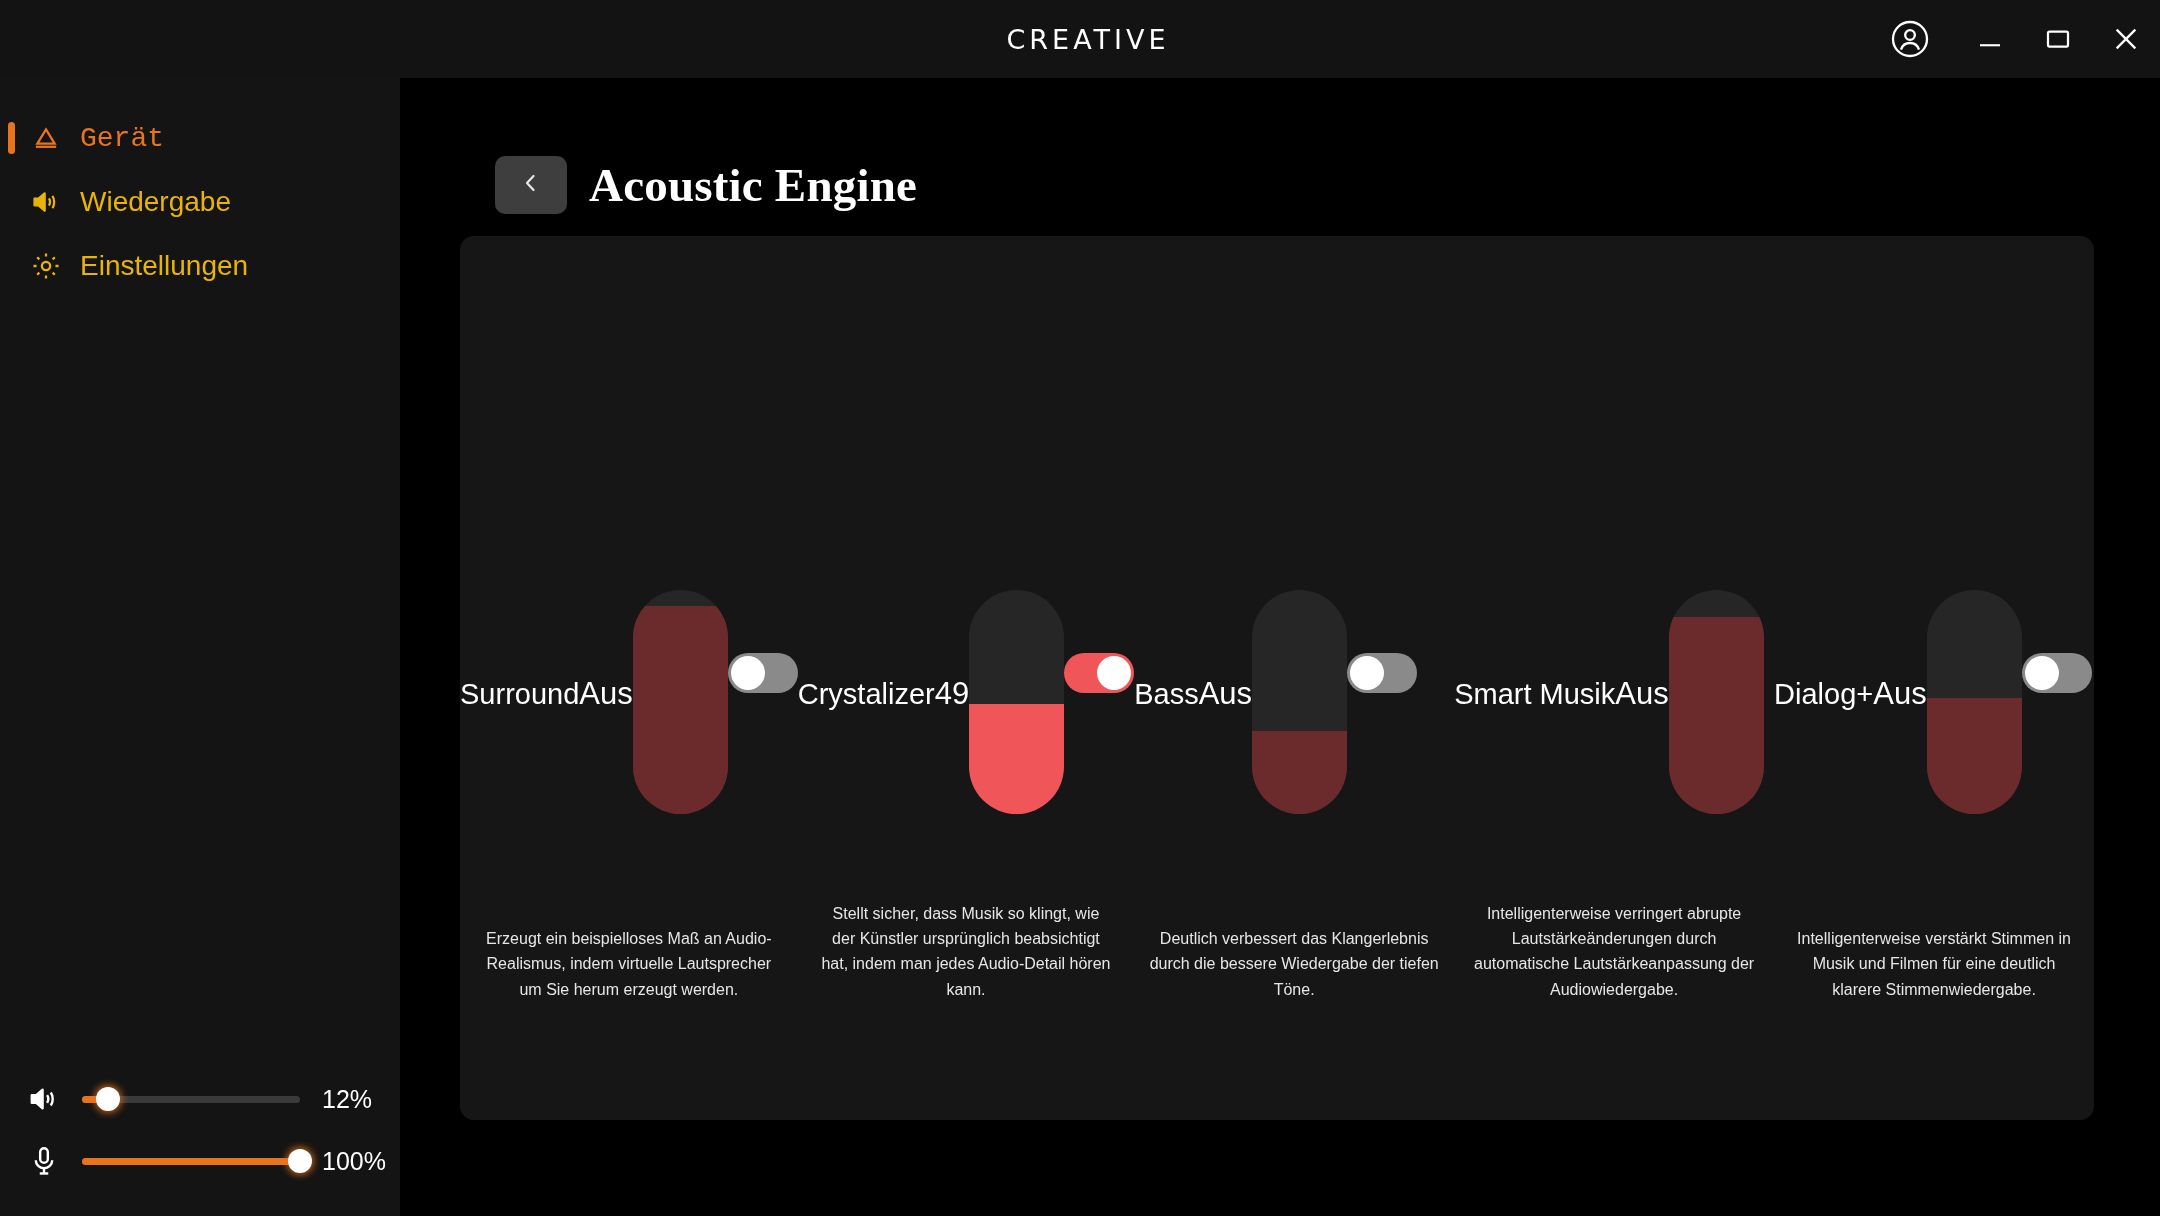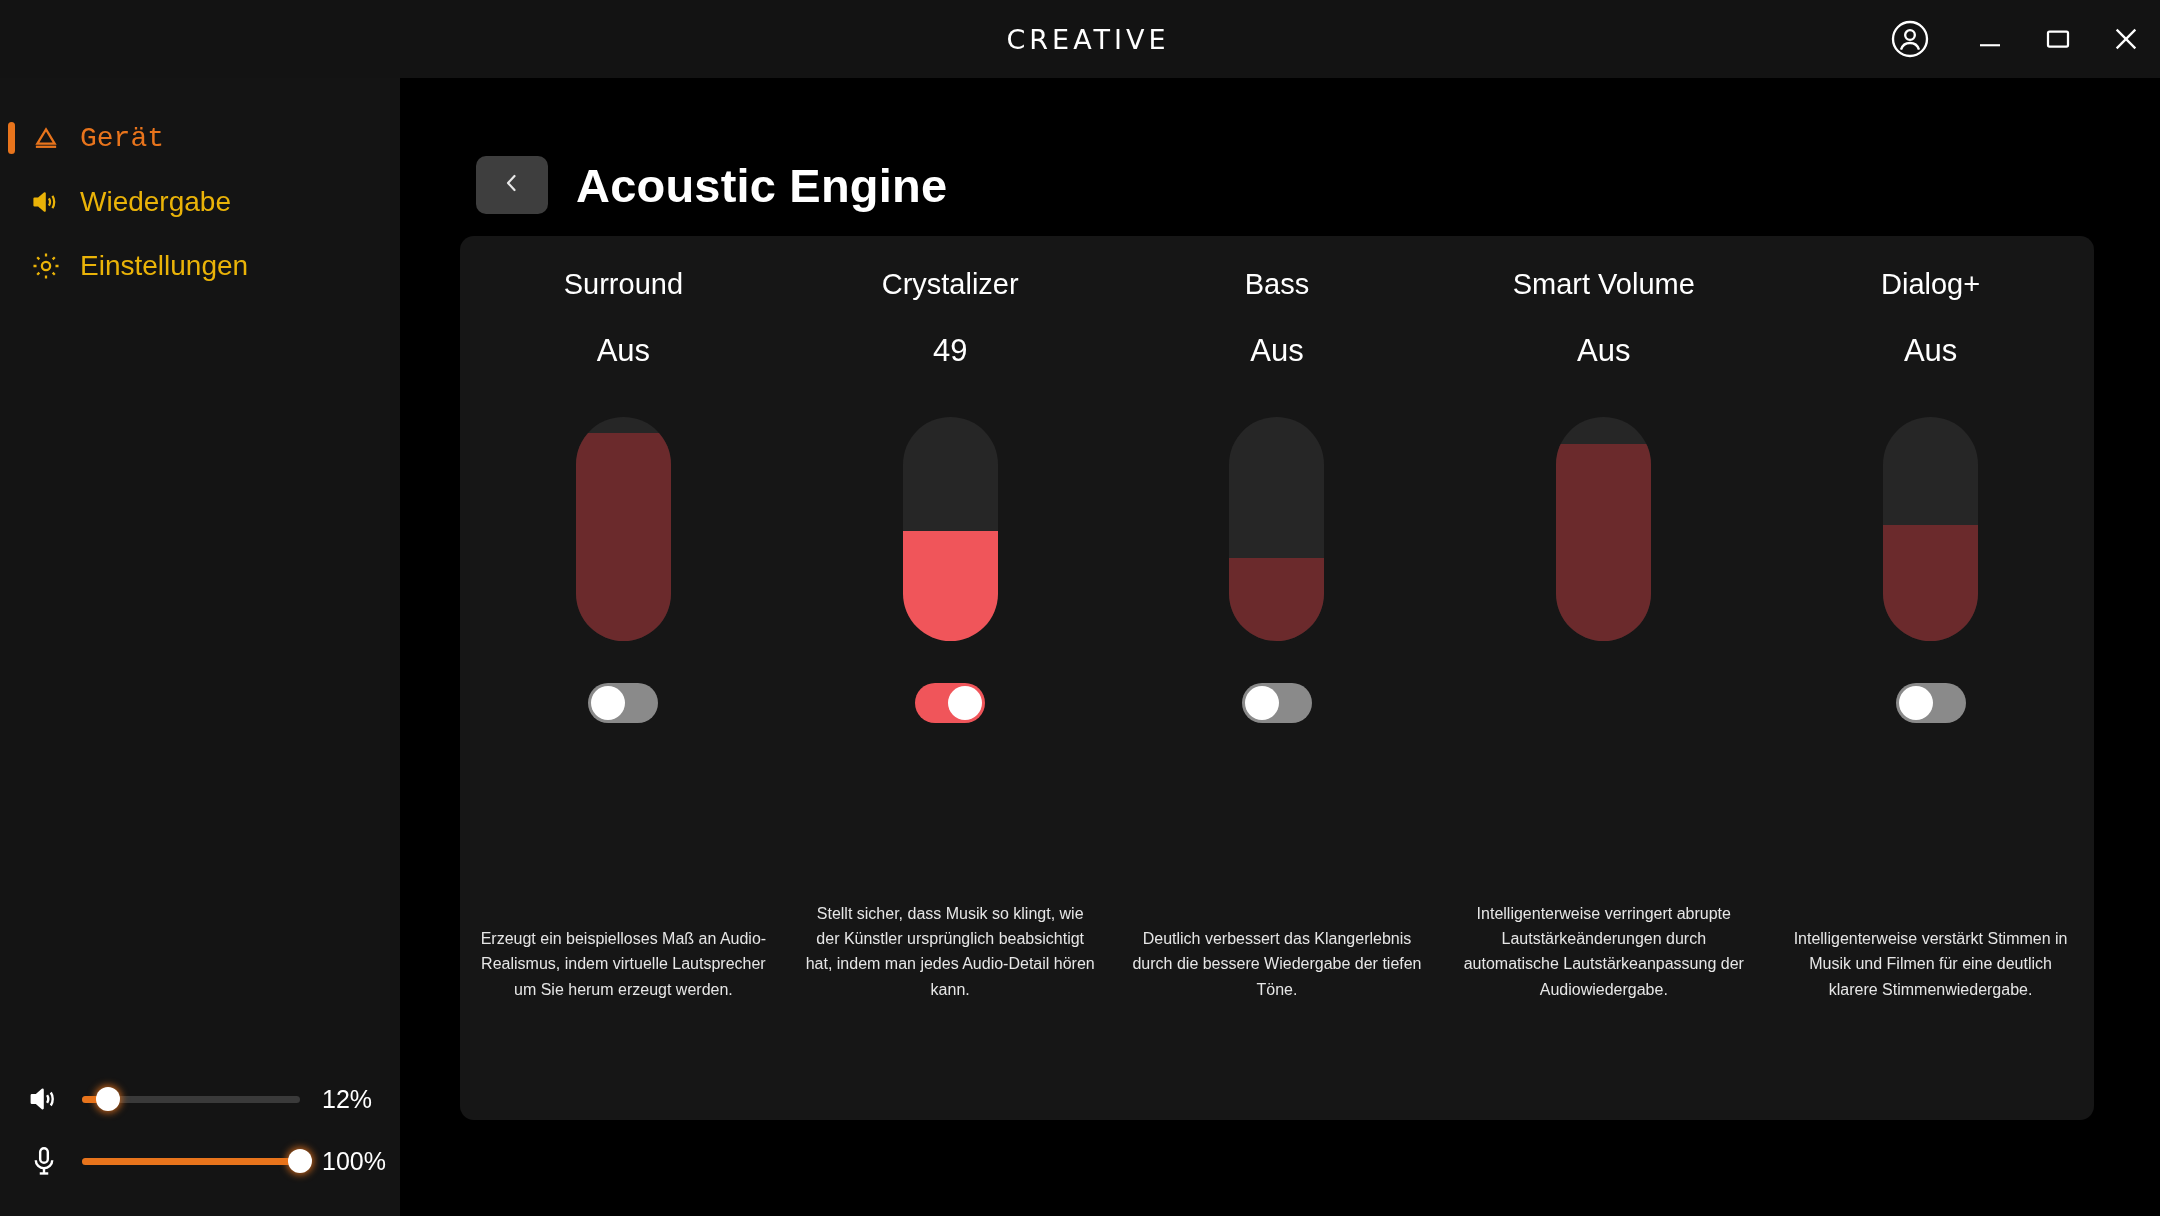--- a/index.html
+++ b/index.html
@@ -64,34 +64,34 @@
   .vol-track-wrap { position: relative; width: 218px; height: 22px; margin-left: 16px; display:flex; align-items:center; }
   .vol-track { position:absolute; left:0; top:8px; width:218px; height:7px; background:#3a3a3a; border-radius:4px; }
   .vol-fill  { position:absolute; left:0; top:8px; height:7px; background:#E8741C; border-radius:4px; }
   .vol-knob  { position:absolute; top:-1px; width:24px; height:24px; border-radius:50%; background:#fff;
                box-shadow: 0 0 7px 2px rgba(232,116,28,.75); transform: translateX(-12px); }
   .vol-pct { margin-left: 22px; color:#fff; font-size: 25px; }
 
   
   .content { position: absolute; left: 400px; top: 78px; width: 1760px; height: 1138px; background: #000; }
 
-  .page-head { position: absolute; left: 76px; top: 78px; display: flex; align-items: center; gap: 28px; }
+  .page-head { position: absolute; left: 95px; top: 78px; display: flex; align-items: center; gap: 22px; font-family: Liberation Serif, serif; }
   .back-btn {
     width: 72px; height: 58px; border-radius: 10px; background: #3e3e3e;
     display: flex; align-items: center; justify-content: center; color: #e8e8e8;
   }
   .page-title { color: #fff; font-size: 47px; font-weight: 700; letter-spacing: .2px; }
 
   .panel {
     position: absolute; left: 60px; top: 158px; width: 1634px; height: 884px;
     background: #161616; border-radius: 14px;
   }
 
   .cols { position:absolute; inset:0; display:flex; }
-  .col { flex: 1 1 0; position: relative; display:flex; flex-direction:column; align-items:center; }
+  .col { flex: 1 1 0; position: relative; display:flex; flex-direction:row; align-items:center; }
 
   .col-title { margin-top: 32px; color:#fff; font-size: 29px; font-weight: 400; text-align:center; }
   .col-value { margin-top: 32px; color:#fff; font-size: 31px; font-weight: 400; text-align:right; }
 
   .slider { margin-top: 48px; position: relative; width: 95px; height: 224px;
             border-radius: 48px; background: #262626; overflow: hidden; }
   .slider .fill { position:absolute; left:0; bottom:0; width:100%; }
   .slider.on  .fill { background: #F0555A; }
   .slider.off .fill { background: #6B2A2C; }
 
@@ -273,21 +273,21 @@
               <div class="fill" style="height: 37%;"></div>
             </div>
             <div class="toggle-row">
               <div class="toggle">
                 <div class="knob"></div>
               </div>
             </div>
             <div class="col-desc">Deutlich verbessert das Klangerlebnis durch die bessere Wiedergabe der tiefen Töne.</div>
           </div>
           <div class="col wide">
-            <div class="col-title">Smart Volume</div>
+            <div class="col-title">Smart Musik</div>
             <div class="col-value">Aus</div>
             <div class="slider off">
               <div class="fill" style="height: 88%;"></div>
             </div>
             <div class="col-desc">Intelligenterweise verringert abrupte Lautstärkeänderungen durch automatische Lautstärkeanpassung der Audiowiedergabe.</div>
           </div>
           <div class="col">
             <div class="col-title">Dialog+</div>
             <div class="col-value">Aus</div>
             <div class="slider off">

